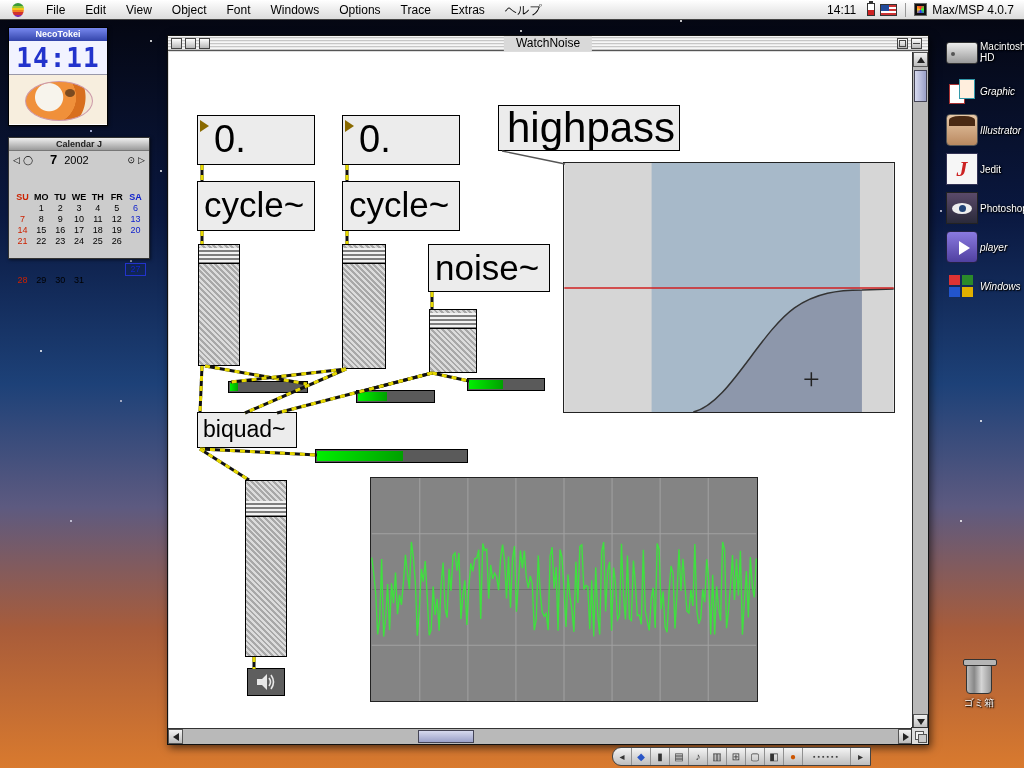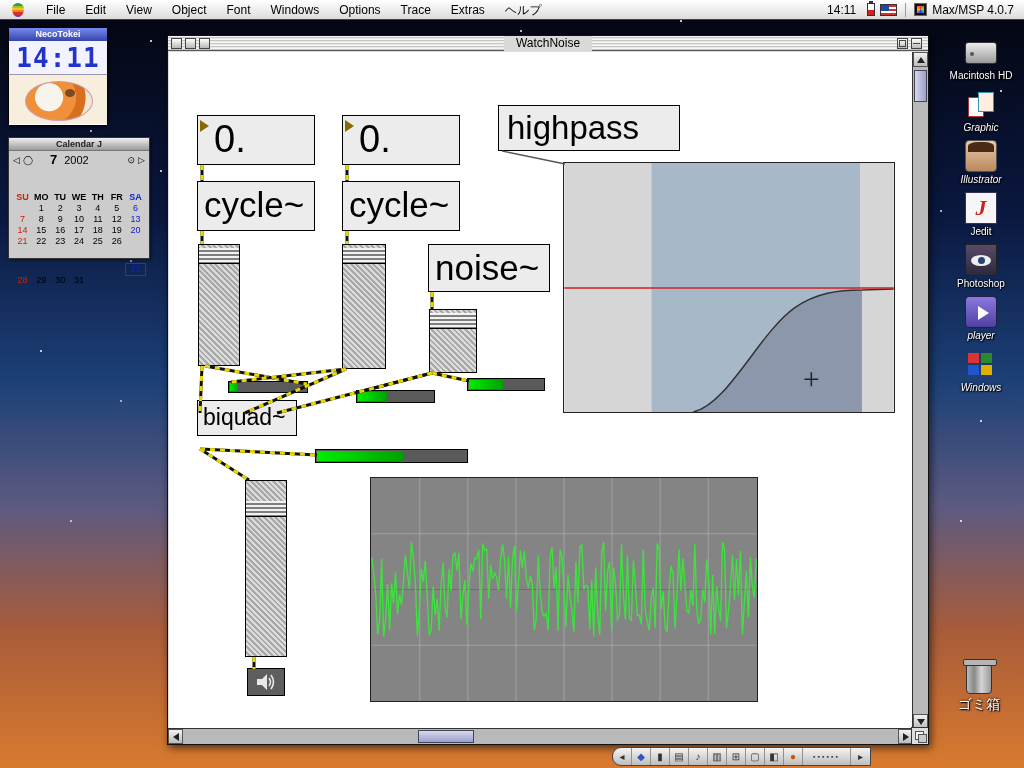--- a/index.html
+++ b/index.html
@@ -83,21 +83,21 @@
   .grow { position:absolute; right:0; bottom:0; width:17px; height:17px; background:#ddd; border-left:1px solid #333; border-top:1px solid #333; }
   .grow::before { content:""; position:absolute; left:3px; top:3px; width:7px; height:7px; border:1px solid #555; background:#f2f2f2; }
   .grow::after { content:""; position:absolute; left:6px; top:6px; width:7px; height:7px; border:1px solid #555; background:#c9c9c9; }
 
   
   .obox { position:absolute; background:#ececec; border:1px solid #000; color:#000; overflow:hidden; white-space:nowrap; z-index:4; }
   .obox span { display:block; }
   .numbox span { font-size:38px; line-height:46px; padding-left:16px; }
   .numbox::before { content:""; position:absolute; left:2px; top:4px; border-top:6px solid transparent; border-bottom:6px solid transparent; border-left:9px solid #8a6a00; }
   .bigtext span { font-size:35px; line-height:46px; padding-left:6px; }
-  .msgbox span { font-size:33px; line-height:44px; padding-left:8px;border-radius:21px; }
+  .msgbox span { font-size:42px; line-height:44px; padding-left:8px;border-radius:21px; }
   .midtext span { font-size:23px; line-height:33px; padding-left:5px; }
 
   .slider { position:absolute; border:1px solid #000; z-index:4;
     background:repeating-linear-gradient(45deg,#dcdcdc 0 2px,#a8a8a8 2px 4px); }
   .slider .thumb { position:absolute; left:0; right:0; height:16px;
     background:repeating-linear-gradient(180deg,#f2f2f2 0 2px,#7f7f7f 2px 4px); border-bottom:1px solid #000; }
 
   .meter { position:absolute; background:#5a5a5a; border:1px solid #000; z-index:4; }
   .meter .fill { position:absolute; left:1px; top:1px; bottom:1px; background:linear-gradient(90deg,#00ef00,#00a000); }
 
@@ -107,21 +107,21 @@
   .scope { position:absolute; left:201px; top:425px; width:388px; height:225px; background:#848484; border:1px solid #222; z-index:3; }
   .scope svg { display:block; }
 
   .dac { position:absolute; left:78px; top:616px; width:38px; height:28px; background:#5e5e5e; border:1px solid #000;
     display:flex; align-items:center; justify-content:center; z-index:4; }
 
   .cords { position:absolute; left:0; top:0; width:744px; height:677px; z-index:6; pointer-events:none; }
 
   
   .desk-icons { position:absolute; right:6px; top:36px; width:74px; display:flex; flex-direction:column; align-items:center; gap:7px; z-index:20; }
-  .di { width:70px; display:flex; flex-direction:column; align-items:center; gap:2px; }
+  .di { width:70px; display:flex; flex-direction:row; align-items:center; gap:2px; }
   .di .lab { font-size:10px; color:#fff; text-shadow:0 0 3px #000,1px 1px 1px #000; }
   .di .lab.it { font-style:italic; }
   .ic { position:relative; width:32px; height:32px; flex:none; }
   .ic-macintosh-hd { height:22px; margin:6px 0 4px; background:linear-gradient(#ececec,#9a9a9a); border:1px solid #333; border-radius:3px; }
   .ic-macintosh-hd::after { content:""; position:absolute; left:4px; top:9px; width:4px; height:4px; background:#555; border-radius:50%; }
   .ic-graphic::before { content:""; position:absolute; left:3px; top:9px; width:14px; height:18px; background:#fff; border:1px solid #a33; }
   .ic-graphic::after { content:""; position:absolute; left:13px; top:4px; width:14px; height:18px; background:#ffeedd; border:1px solid #39a; }
   .ic-illustrator { background:linear-gradient(#e8c9a8,#b98960); border:1px solid #555; border-radius:4px; }
   .ic-illustrator::before { content:""; position:absolute; left:2px; top:1px; width:26px; height:10px; background:#4a2a14; border-radius:40% 40% 0 0; }
   .ic-jedit { background:#f6f6f6; border:1px solid #335; }
@@ -266,21 +266,21 @@
 
       <div class="obox bigtext" style="left:28px;top:129px;width:118px;height:50px">
         <span>cycle~</span>
         </div>
       <div class="obox bigtext" style="left:173px;top:129px;width:118px;height:50px">
         <span>cycle~</span>
         </div>
       <div class="obox bigtext" style="left:259px;top:192px;width:122px;height:48px">
         <span>noise~</span>
         </div>
-      <div class="obox midtext" style="left:28px;top:348px;width:100px;height:36px">
+      <div class="obox midtext" style="left:28px;top:360px;width:100px;height:36px">
         <span>biquad~</span>
         </div>
 
       <div class="slider" style="left:29px;top:192px;width:42px;height:122px">
           <div class="thumb" style="top: 3px;"></div>
         </div>
       <div class="slider" style="left:173px;top:192px;width:44px;height:125px">
           <div class="thumb" style="top: 3px;"></div>
         </div>
       <div class="slider" style="left:260px;top:257px;width:48px;height:64px">
@@ -412,21 +412,21 @@
         <span class="lab it">player</span>
       </div>
       <div class="di">
         <div class="ic ic-windows"></div>
         <span class="lab it">Windows</span>
       </div>
     </div>
 
   <div class="trash-wrap">
     <div class="ic ic-trash"></div>
-    <span class="di-lab lab" style="font-size:14px;color:#fff;text-shadow:0 0 3px #000,1px 1px 1px #000">ゴミ箱</span>
+    <span class="di-lab lab" style="font-size:10px;color:#fff;text-shadow:0 0 3px #000,1px 1px 1px #000">ゴミ箱</span>
   </div>
 
   <div class="cstrip" id="cstrip">
       <div class="cmod" style="color: rgb(51, 51, 51);">◂</div>
       <div class="cmod" style="color: rgb(42, 86, 198);">◆</div>
       <div class="cmod" style="color: rgb(51, 51, 51);">▮</div>
       <div class="cmod" style="color: rgb(51, 51, 51);">▤</div>
       <div class="cmod" style="color: rgb(51, 51, 51);">♪</div>
       <div class="cmod" style="color: rgb(51, 51, 51);">▥</div>
       <div class="cmod" style="color: rgb(51, 51, 51);">⊞</div>

